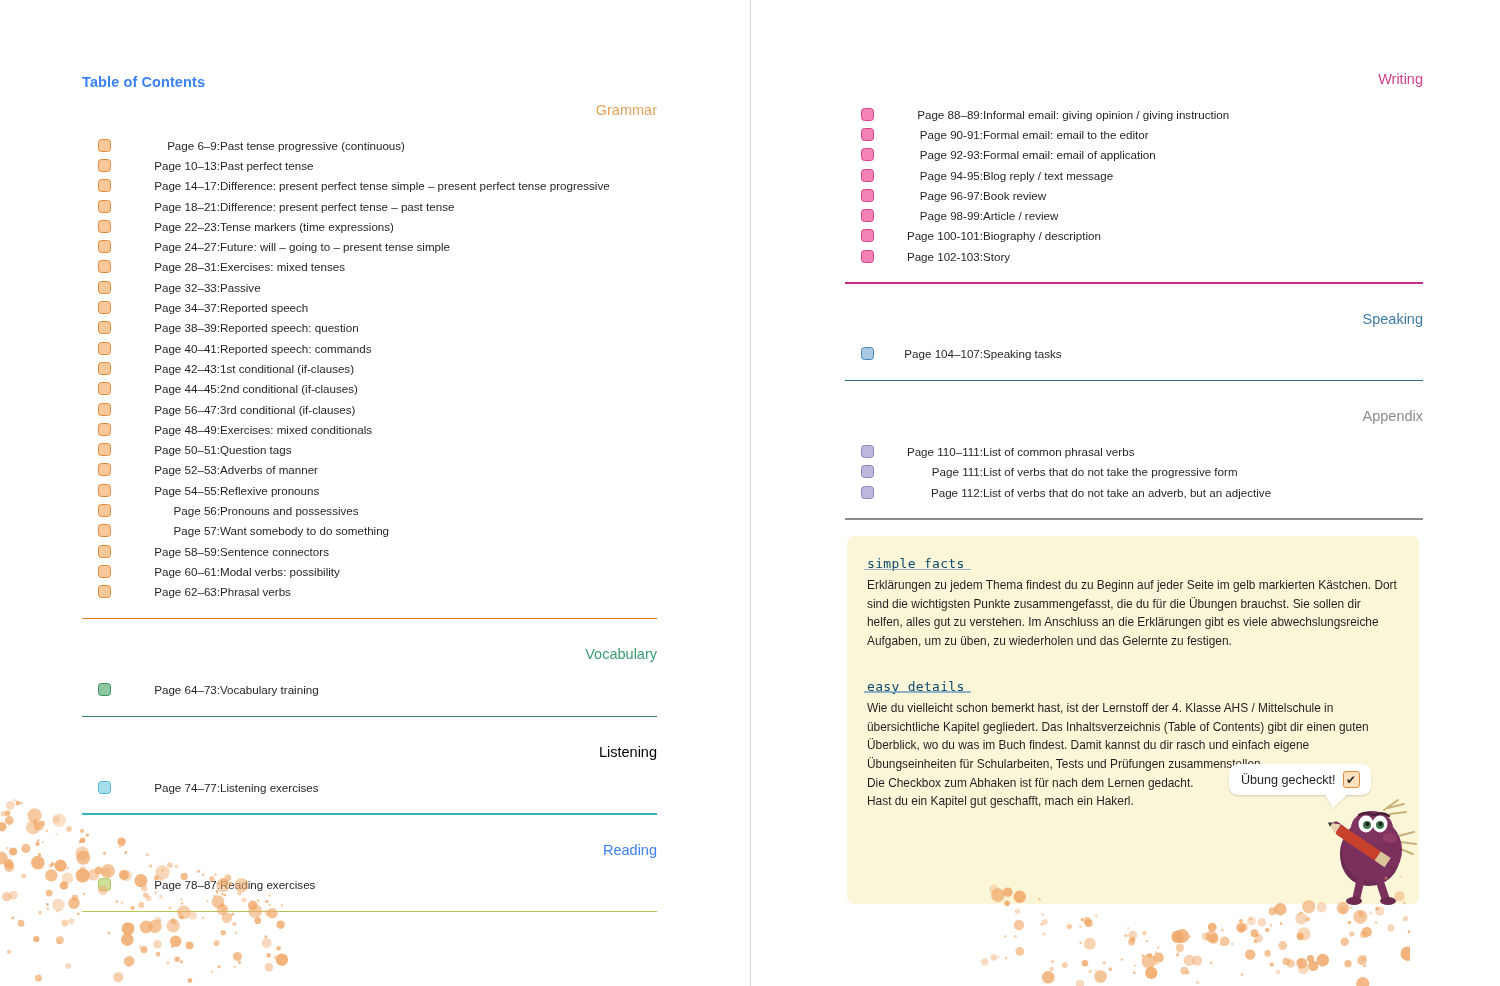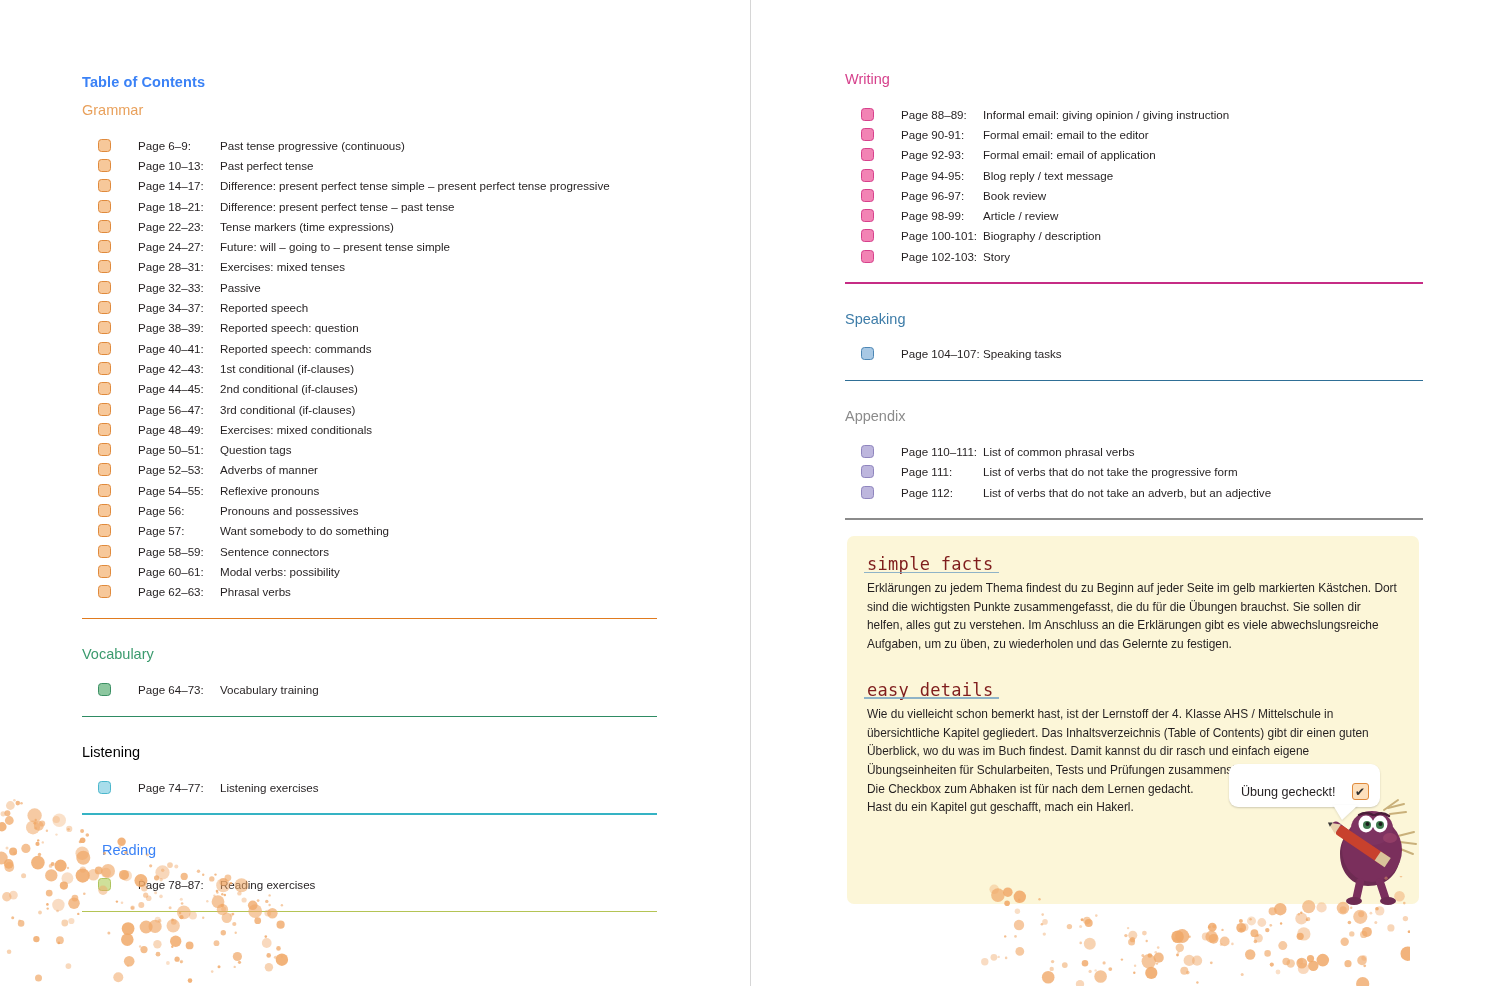--- a/index.html
+++ b/index.html
@@ -23,21 +23,21 @@
   .col{position:absolute;top:0;}
   .col-left{left:82px;width:575px;}
   .col-right{left:845px;width:578px;}
 
   .toc-title{
     font-size:14.5px;font-weight:bold;color:#3b82f6;
     margin:0;padding:0;
     position:absolute;top:74px;left:0;letter-spacing:.1px;
   }
 
-  .section{margin:0 0 0 0;}
+  .section{margin:0 0 0 0;text-align:right;}
   .section-head{
     font-size:14.5px;
     line-height:18px;
     margin:0 0 4px 0;
     font-weight:normal;
   }
   .rows{margin:16px;padding:0;list-style:none;}
   .row{
     display:flex;align-items:center;
     height:20.3px;
@@ -70,22 +70,22 @@
     position:absolute;
     left:847px;top:536px;
     width:572px;height:368px;
     background:#fcf6d8;
     border-radius:7px;
     box-sizing:border-box;
     padding:18px 20px 0 20px;
   }
   .mono-head{
     font-family:"DejaVu Sans Mono", monospace;
-    font-size:17px;
-    color:#7f1d1d;
+    font-size:13px;
+    color:#0c4a6e;
     letter-spacing:.3px;
     display:inline-block;
     position:relative;
     margin:0 0 5px 0;
   }
   .mono-head::after{
     content:"";position:absolute;left:-3px;right:-6px;bottom:1px;
     height:1.4px;background:#7ba7c4;opacity:.85;
   }
   .bodytext{
@@ -94,23 +94,23 @@
     color:#231f20;
     margin:0;
   }
   .block2{margin-top:26px;}
 
   
   .bubble{
     position:absolute;left:1229px;top:764px;
     background:#ffffff;
     border-radius:9px;
-    padding:19px 11px 7px 12px;
+    padding:7px 11px 7px 12px;
     font-size:12.6px;
-    display:flex;align-items:center;gap:16px;
+    display:flex;align-items:center;gap:7px;
     box-shadow:0 1px 2px rgba(0,0,0,.18);
     white-space:nowrap;
   }
   .bubble .tail{
     position:absolute;right:22px;bottom:-13px;
     width:0;height:0;
     border-left:9px solid transparent;
     border-right:16px solid transparent;
     border-top:15px solid #ffffff;
     filter:drop-shadow(0 1px 1px rgba(0,0,0,.12));

